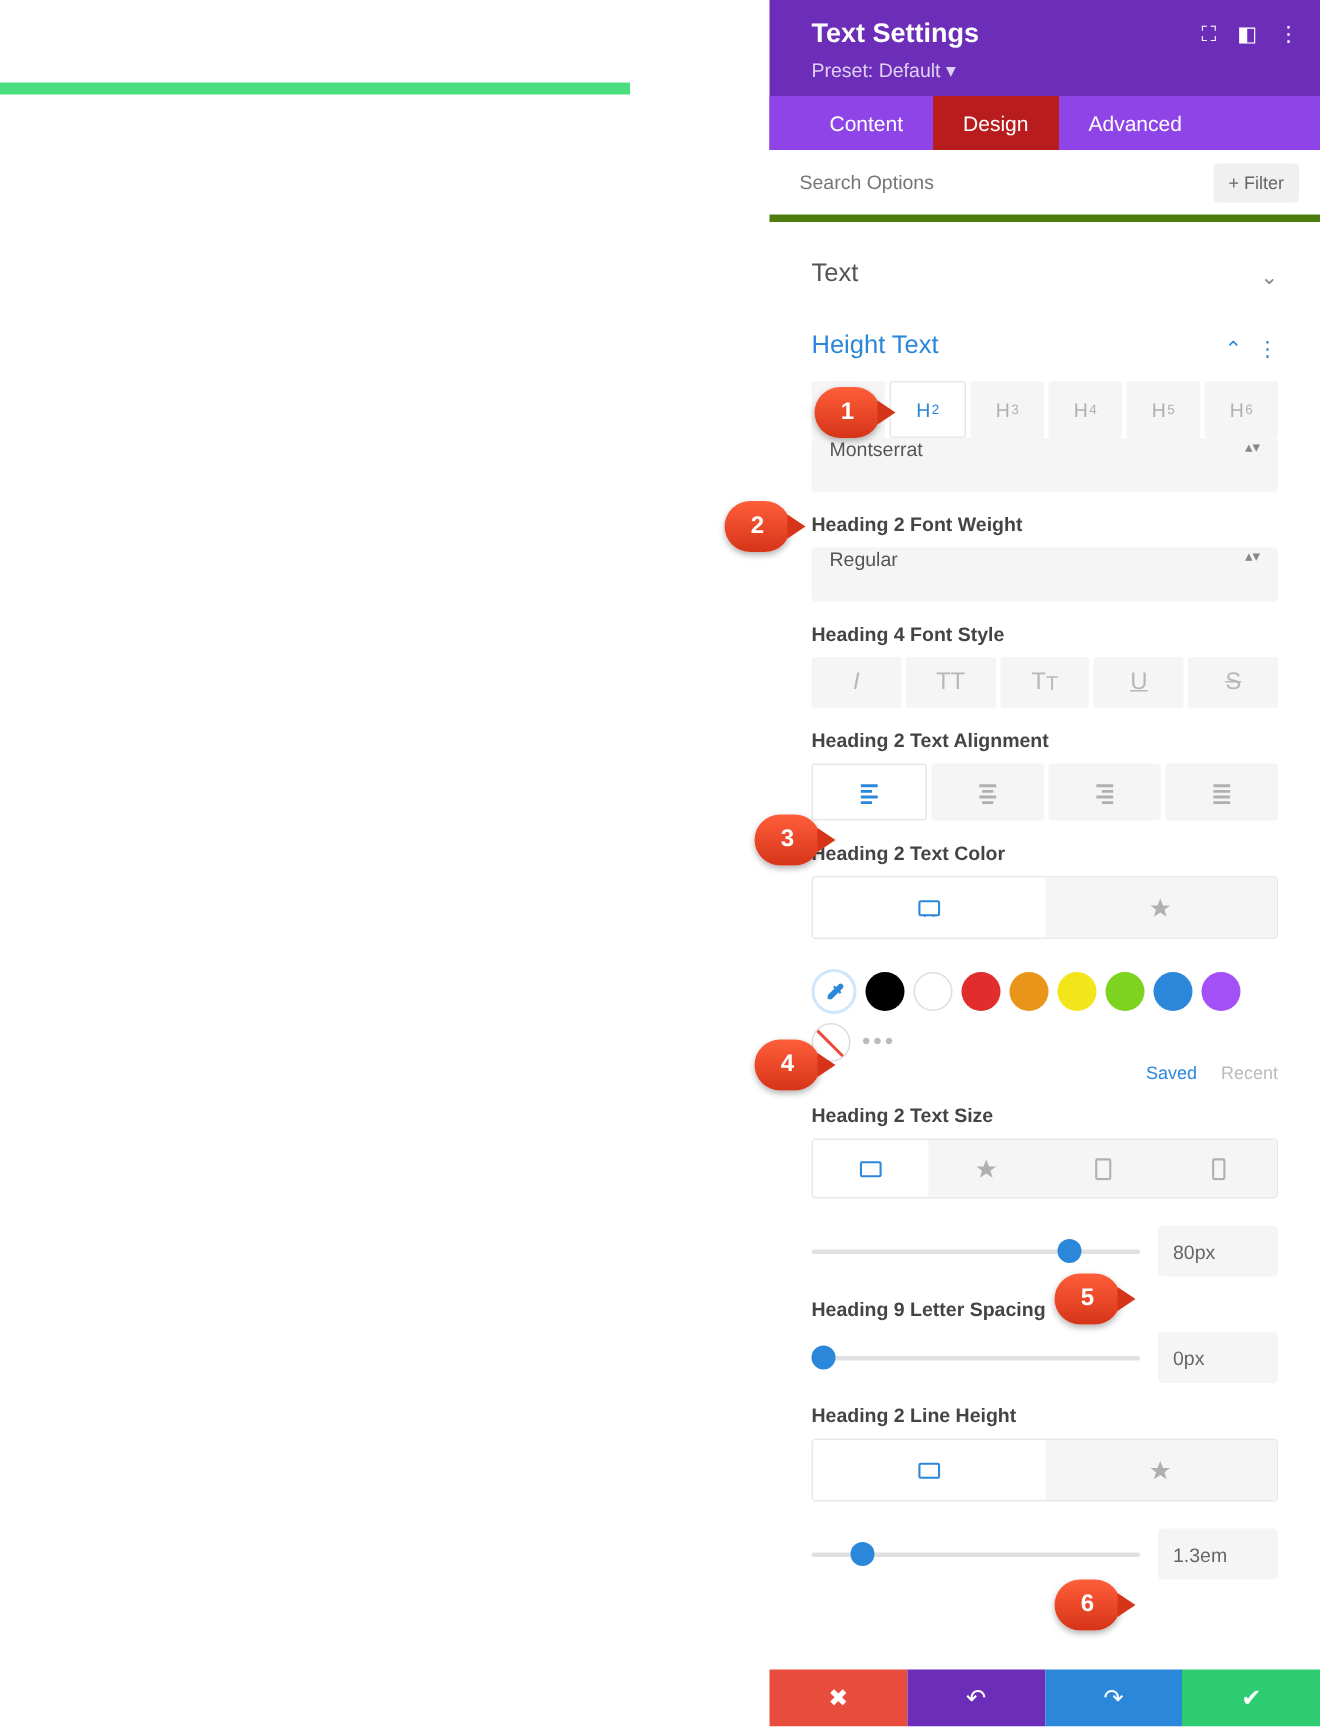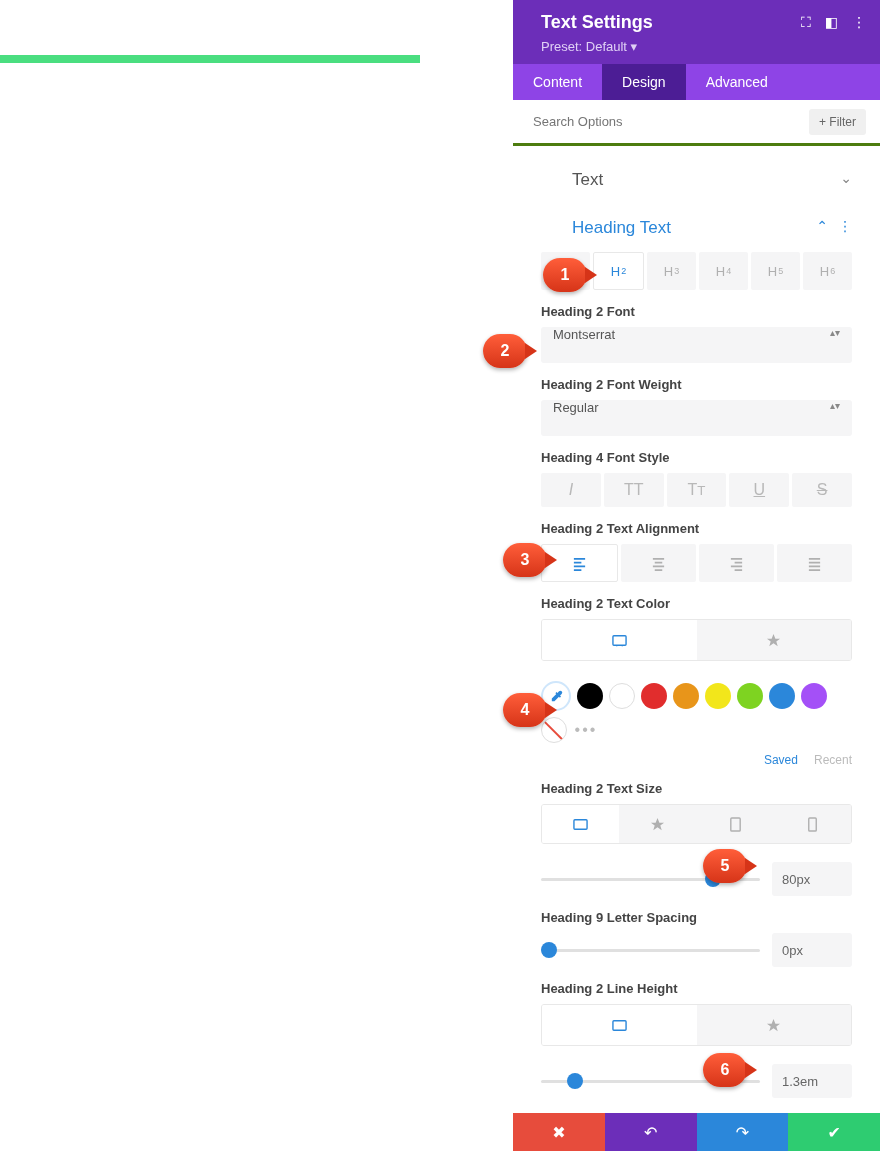--- a/index.html
+++ b/index.html
@@ -9,49 +9,49 @@
   .preview h2 .bold { font-weight: 800; color: #000; }
   .green-bar { height: 8px; background: #4ade80; width: 420px; margin-top: 25px; }
 
   .panel { width: 367px; background: #fff; display: flex; flex-direction: column; height: 1151px; position: relative; }
   .hdr { background: #6c2eb9; color: #fff; }
   .hdr-top { display: flex; align-items: center; padding: 12px 14px 6px 28px; }
   .hdr-title { font-size: 18px; font-weight: 600; flex: 1; }
   .hdr-icons { display: flex; gap: 14px; font-size: 14px; }
   .hdr-icons span { cursor: pointer; }
   .preset { padding: 0 28px 10px; font-size: 13px; color: #e0d0f5; }
-  .tabs { display: flex; background: #8e44e6; }
+  .tabs { display: flex; background: #8e44e6; padding-left: 20px; }
   .tab { flex: none; padding: 10px 20px; font-size: 14px; color: #fff; cursor: pointer; }
-  .tab.active { background: #4c1d95; }
-  .search-row { display: flex; align-items: center; padding: 8px 14px; border-bottom: 3px solid #4d7c0f; }
+  .tab.active { background: #b91c1c; }
+  .search-row { display: flex; align-items: center; padding: 8px 14px; border-bottom: 5px solid #4d7c0f; }
   .search-row input { flex: 1; border: none; outline: none; font-size: 13px; color: #888; padding: 6px; }
   .filter-btn { font-size: 12px; color: #666; background: #f0f0f0; padding: 6px 10px; border-radius: 3px; cursor: pointer; }
   .body { flex: 1; overflow-y: auto; padding: 10px 28px 20px; }
-  .section-head { display: flex; justify-content: space-between; align-items: flex-start; padding: 14px 0; font-size: 17px; color: #555; cursor: pointer; margin-left: 31px; }
+  .section-head { display: flex; justify-content: space-between; align-items: flex-end; padding: 14px 0; font-size: 17px; color: #555; cursor: pointer; }
   .section-head.open { color: #2b87da; font-weight: 500; }
   .chev { font-size: 14px; color: #888; }
   .chev.open { color: #2b87da; }
   .lbl { font-size: 13px; font-weight: 600; color: #444; margin: 14px 0 8px; }
   .btn-row { display: flex; gap: 3px; }
   .tgl { flex: 1; height: 38px; display: flex; align-items: center; justify-content: center; background: #f5f5f6; color: #b0b0b0; font-size: 13px; border-radius: 2px; cursor: pointer; }
   .tgl.active { background: #fff; color: #2b87da; border: 1px solid #e8e8e8; }
   .tgl sub { font-size: 9px; margin-left: 1px; }
   .sel { position: relative; width: 100%; height: 36px; background: #f5f5f6; border-radius: 3px; display: flex; align-items: flex-start; padding: 0 12px; font-size: 13px; color: #555; cursor: pointer; }
   .sel .caret { position: absolute; right: 12px; font-size: 10px; color: #888; }
   .style-btn { flex: 1; height: 34px; display: flex; align-items: center; justify-content: center; background: #f5f5f6; color: #b8b8b8; border-radius: 2px; cursor: pointer; }
   .color-tab-row { display: flex; border: 1px solid #e8e8e8; border-radius: 3px; overflow: hidden; }
   .color-tab { flex: 1; height: 40px; display: flex; align-items: center; justify-content: center; background: #f5f5f6; cursor: pointer; color: #b0b0b0; }
   .color-tab.active { background: #fff; color: #2b87da; }
   .swatches { display: flex; gap: 6px; margin-top: 20px; align-items: center; flex-wrap: wrap; }
   .sw { width: 26px; height: 26px; border-radius: 50%; cursor: pointer; }
   .sw.picker { border: 2px solid #cfe6fb; display: flex; align-items: center; justify-content: center; color: #2b87da; width: 30px; height: 30px; }
   .sw.none { background: #fff; border: 1px solid #ddd; position: relative; overflow: hidden; }
   .sw.none::after { content:""; position:absolute; width:140%; height:2px; background:#e74c3c; top:50%; left:-20%; transform:rotate(45deg); }
   .more-dots { width: 26px; text-align: center; color: #bbb; cursor: pointer; font-size: 16px; letter-spacing: 2px; }
-  .saved-row { display: flex; justify-content: flex-end; gap: 16px; font-size: 12px; margin-top: 10px; }
+  .saved-row { display: flex; justify-content: flex-end; gap: 16px; font-size: 12px; }
   .saved-row .s1 { color: #2b87da; cursor: pointer; }
   .saved-row .s2 { color: #bbb; cursor: pointer; }
   .device-row { display: flex; border: 1px solid #e8e8e8; border-radius: 3px; overflow: hidden; }
   .dev { flex: 1; height: 38px; display: flex; align-items: center; justify-content: center; background: #f5f5f6; color: #b0b0b0; cursor: pointer; }
   .dev.active { background: #fff; color: #2b87da; }
   .slider-row { display: flex; align-items: center; gap: 12px; margin-top: 18px; }
   .track { flex: 1; height: 3px; background: #e0e0e0; border-radius: 2px; position: relative; }
   .thumb { width: 16px; height: 16px; background: #2b87da; border-radius: 50%; position: absolute; top: -7px; cursor: grab; }
   .valbox { width: 80px; height: 34px; background: #f5f5f6; border-radius: 3px; display: flex; align-items: center; padding: 0 10px; font-size: 13px; color: #666; }
   .footer { display: flex; height: 38px; }
@@ -95,37 +95,36 @@
   </div>
 
   <div class="body">
 
     <div class="section-head">
       <span>Text</span>
       <span class="chev">⌄</span>
     </div>
 
     <div class="section-head open">
-      <span>Heading Text</span>
+      <span>Height Text</span>
       <span style="display:flex;gap:10px;align-items:center">
         <span class="chev open">⌃</span>
         <span class="chev open">⋮</span>
       </span>
     </div>
 
     <div class="btn-row">
       <div class="tgl">H<sub>1</sub></div>
       <div class="tgl active">H<sub>2</sub></div>
       <div class="tgl">H<sub>3</sub></div>
       <div class="tgl">H<sub>4</sub></div>
       <div class="tgl">H<sub>5</sub></div>
       <div class="tgl">H<sub>6</sub></div>
     </div>
 
-    <div class="lbl">Heading 2 Font</div>
     <div class="sel">
       <span>Montserrat</span>
         <span class="caret">▴▾</span>
     </div>
 
     <div class="lbl">Heading 2 Font Weight</div>
     <div class="sel">
       <span>Regular</span>
         <span class="caret">▴▾</span>
     </div>

